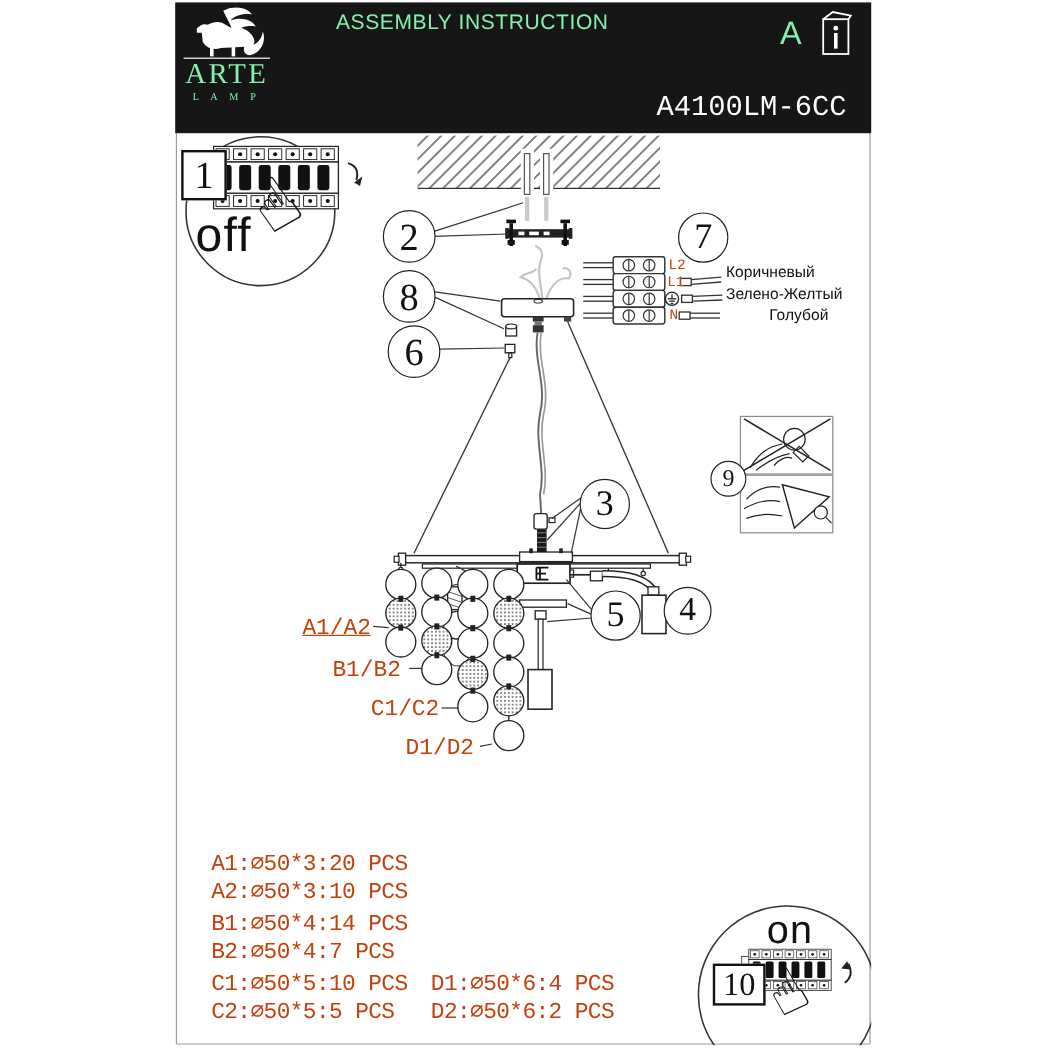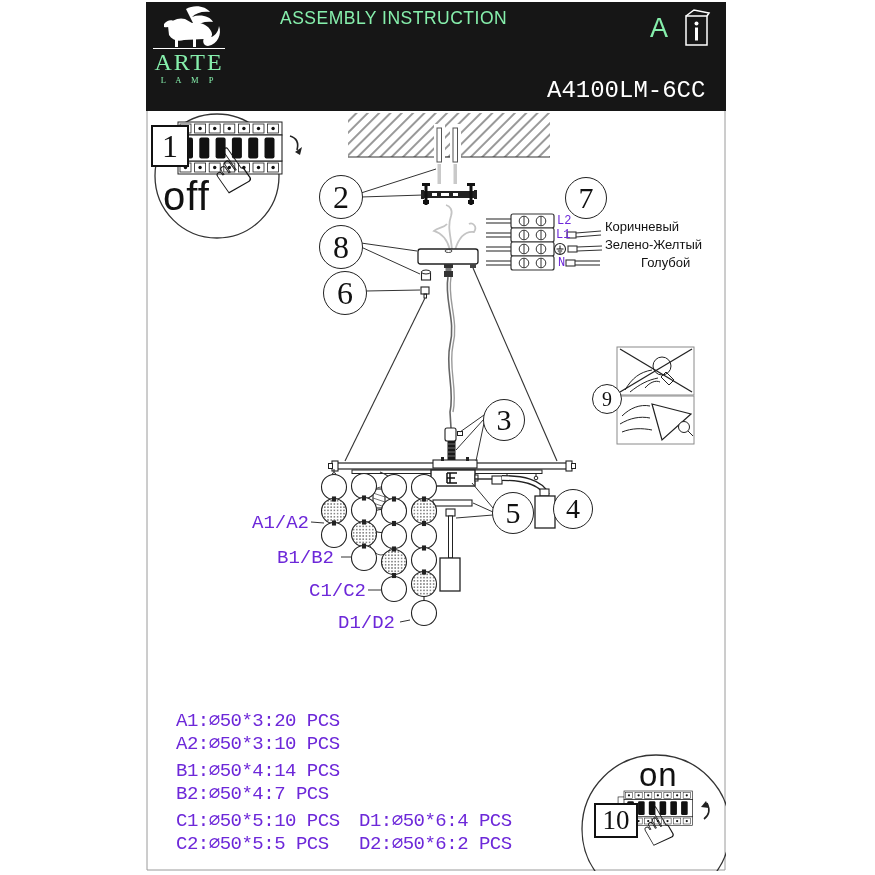--- a/index.html
+++ b/index.html
@@ -4,21 +4,21 @@
 <style>
   html,body{margin:0;padding:0;background:#fff;}
   #page{position:relative;width:875px;height:875px;background:#fff;overflow:hidden;
         font-family:"Liberation Sans",sans-serif;color:#111;}
   .abs{position:absolute;}
   svg{display:block;}
   #art{position:absolute;left:0;top:0;z-index:1;}
   #hdr{position:absolute;left:146px;top:2px;width:580px;height:109px;background:#161616;z-index:2;}
   #hdr .w{color:#86efac;}
   .t{position:absolute;z-index:3;white-space:nowrap;}
-  .cad{font-family:"Liberation Mono",monospace;color:#6d28d9;}
+  .cad{font-family:"Liberation Mono",monospace;color:#c2410c;}
   .serif{font-family:"Liberation Serif",serif;}
   .callout{position:absolute;z-index:3;border:1.6px solid #222;border-radius:50%;
            display:flex;align-items:center;justify-content:center;background:#fff;
            font-family:"Liberation Serif",serif;color:#111;}
   .numbox{position:absolute;z-index:3;border:2px solid #111;background:#fff;
           display:flex;align-items:center;justify-content:center;
           font-family:"Liberation Serif",serif;color:#111;}
   .hand{position:absolute;z-index:4;font-family:"DejaVu Sans",sans-serif;color:#111;line-height:1;}
 </style>
 </head>
@@ -435,21 +435,21 @@
   <span class="hand" style="left:212px;top:142px;font-size:58px;transform:rotate(-35deg);">☝</span>
   <span class="hand" style="left:641px;top:802px;font-size:50px;transform:rotate(-30deg);">☝</span>
 
   <div class="t cad" style="left:557px;top:214px;font-size:12px;">L2</div>
   <div class="t cad" style="left:556px;top:228px;font-size:12px;">L1</div>
   <div class="t cad" style="left:558px;top:256px;font-size:12px;">N</div>
   <div class="t" style="left:605px;top:219px;font-size:13px;">Коричневый</div>
   <div class="t" style="left:605px;top:237px;font-size:13px;">Зелено-Желтый</div>
   <div class="t" style="left:605px;top:255px;font-size:13px;margin-left:36px;">Голубой</div>
 
-  <div class="t cad" style="left:252px;top:512px;font-size:19px;">A1/A2</div>
+  <div class="t cad" style="left:252px;top:512px;font-size:19px;text-decoration:underline;">A1/A2</div>
   <div class="t cad" style="left:277px;top:547px;font-size:19px;">B1/B2</div>
   <div class="t cad" style="left:309px;top:580px;font-size:19px;">C1/C2</div>
   <div class="t cad" style="left:338px;top:612px;font-size:19px;">D1/D2</div>
 
   <div class="t cad" style="left:176px;top:708px;font-size:19px;letter-spacing:-0.5px;">A1:∅50*3:20 PCS</div>
   <div class="t cad" style="left:176px;top:731px;font-size:19px;letter-spacing:-0.5px;">A2:∅50*3:10 PCS</div>
   <div class="t cad" style="left:176px;top:758px;font-size:19px;letter-spacing:-0.5px;">B1:∅50*4:14 PCS</div>
   <div class="t cad" style="left:176px;top:781px;font-size:19px;letter-spacing:-0.5px;">B2:∅50*4:7 PCS</div>
   <div class="t cad" style="left:176px;top:808px;font-size:19px;letter-spacing:-0.5px;">C1:∅50*5:10 PCS</div>
   <div class="t cad" style="left:176px;top:831px;font-size:19px;letter-spacing:-0.5px;">C2:∅50*5:5 PCS</div>

